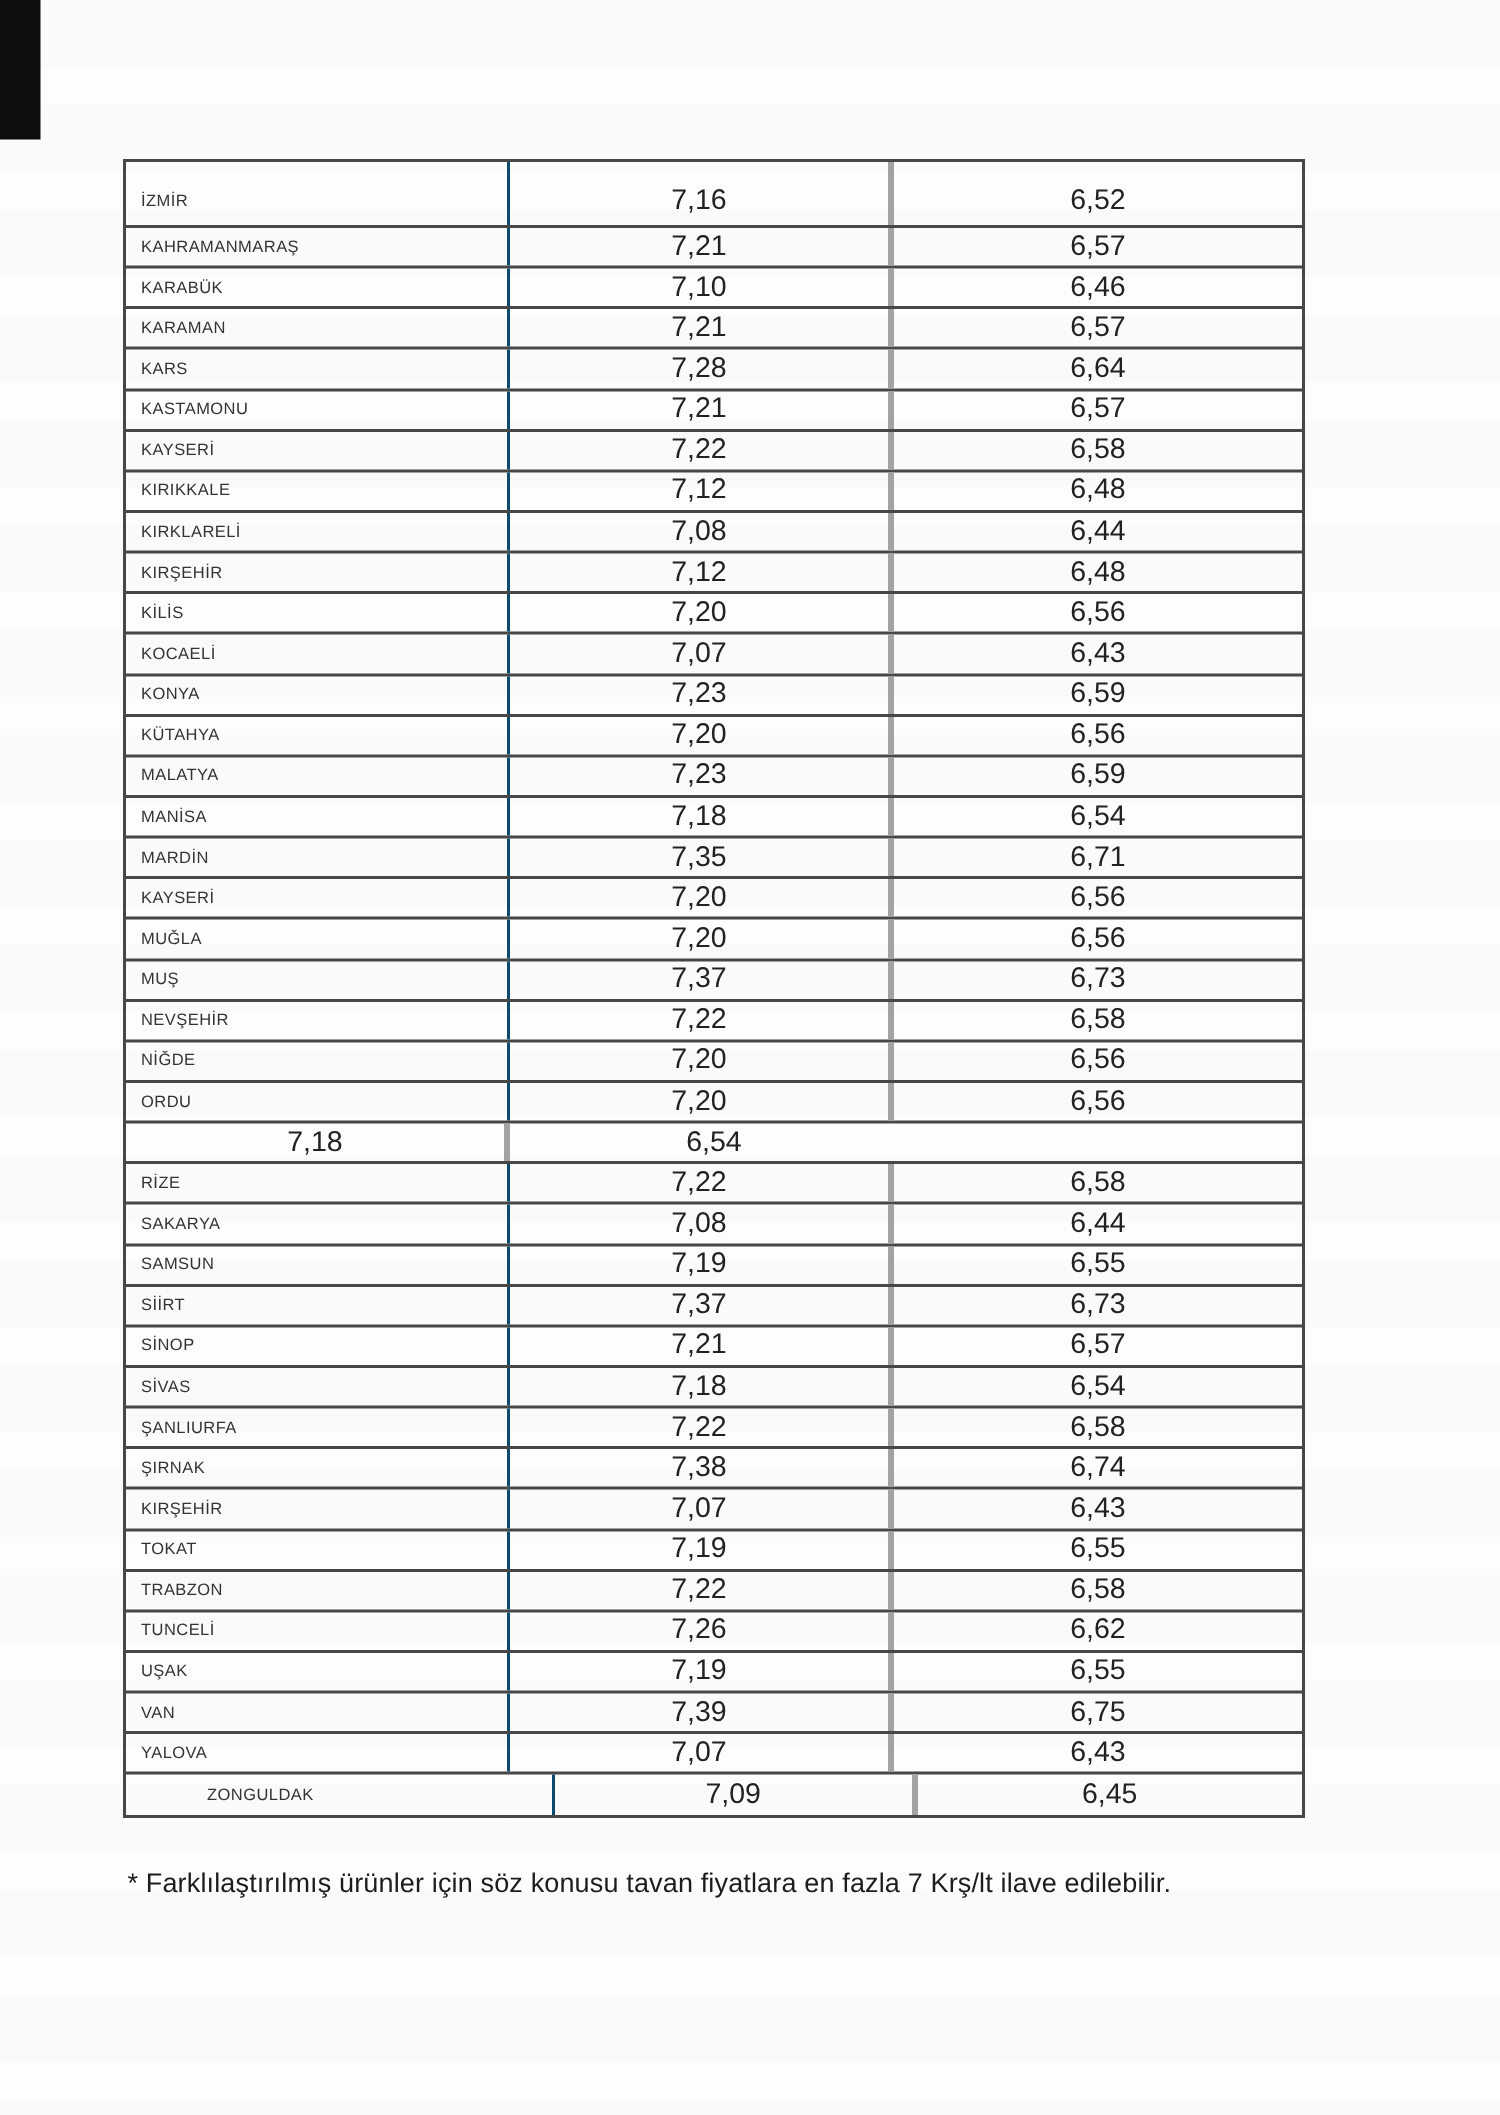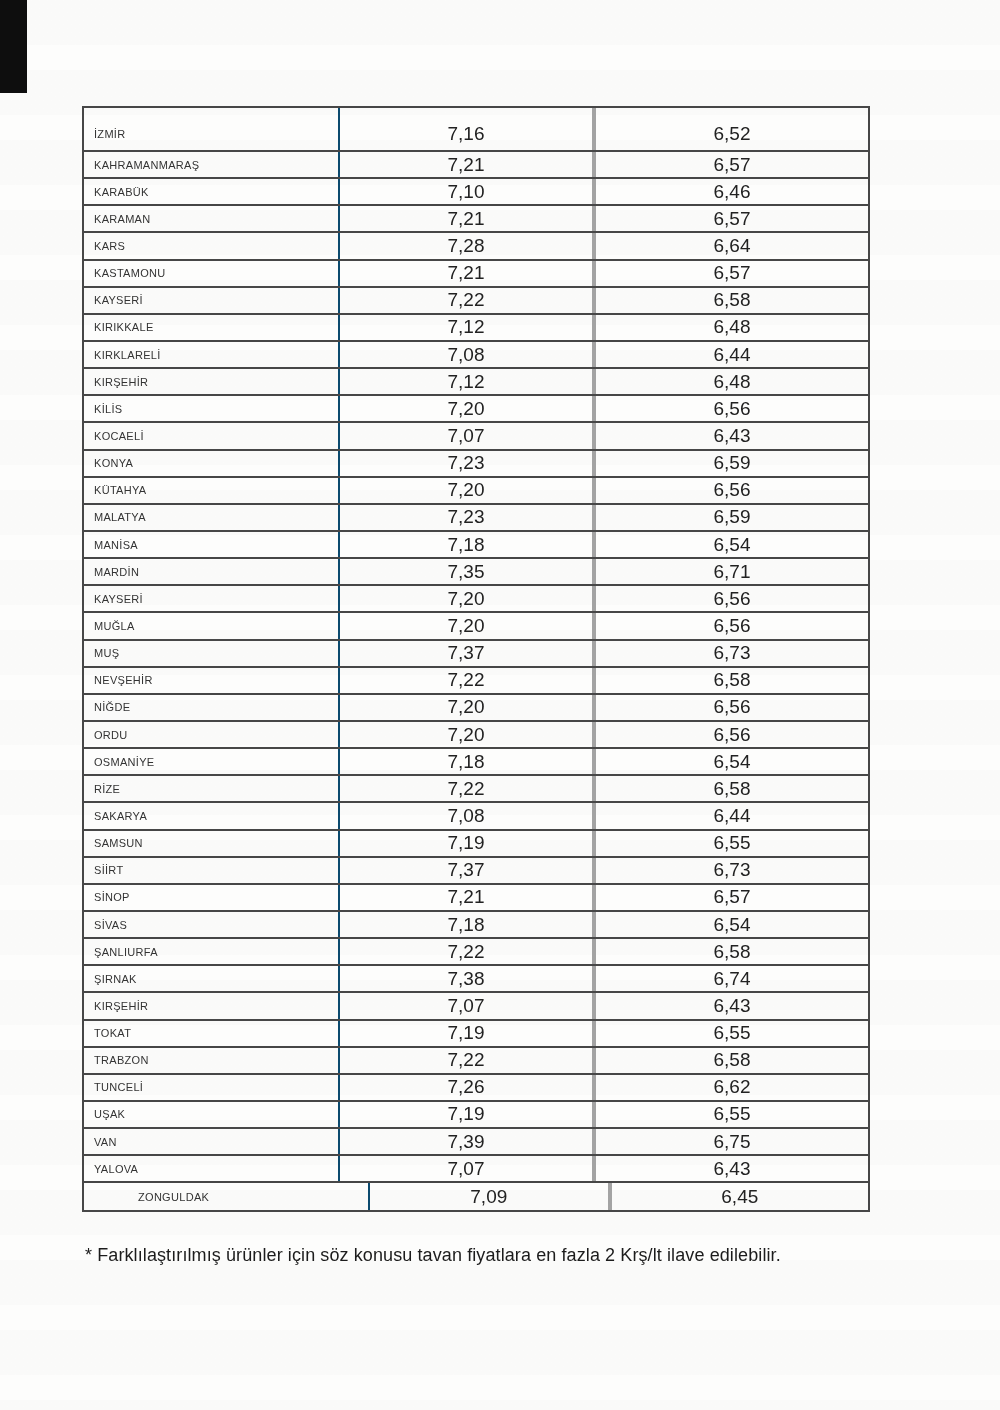--- a/index.html
+++ b/index.html
@@ -229,21 +229,20 @@
         <div class="cell num c3">6,56</div>
       </div>
 
       <div class="row">
         <div class="cell city">ORDU</div>
         <div class="cell num c2">7,20</div>
         <div class="cell num c3">6,56</div>
       </div>
 
       <div class="row">
-        <div class="cell city">OSMANİYE</div>
         <div class="cell num c2">7,18</div>
         <div class="cell num c3">6,54</div>
       </div>
 
       <div class="row">
         <div class="cell city">RİZE</div>
         <div class="cell num c2">7,22</div>
         <div class="cell num c3">6,58</div>
       </div>
 
@@ -332,15 +331,15 @@
       </div>
 
 
       <div class="row">
         <div class="cell city">ZONGULDAK</div>
         <div class="cell num c2">7,09</div>
         <div class="cell num c3">6,45</div>
       </div>
     </div>
 
-  <div class="footnote">* Farklılaştırılmış ürünler için söz konusu tavan fiyatlara en fazla 2 Krş/lt ilave edilebilir.</div>
+  <div class="footnote">* Farklılaştırılmış ürünler için söz konusu tavan fiyatlara en fazla 7 Krş/lt ilave edilebilir.</div>
 
 </div>
 
 </body></html>

